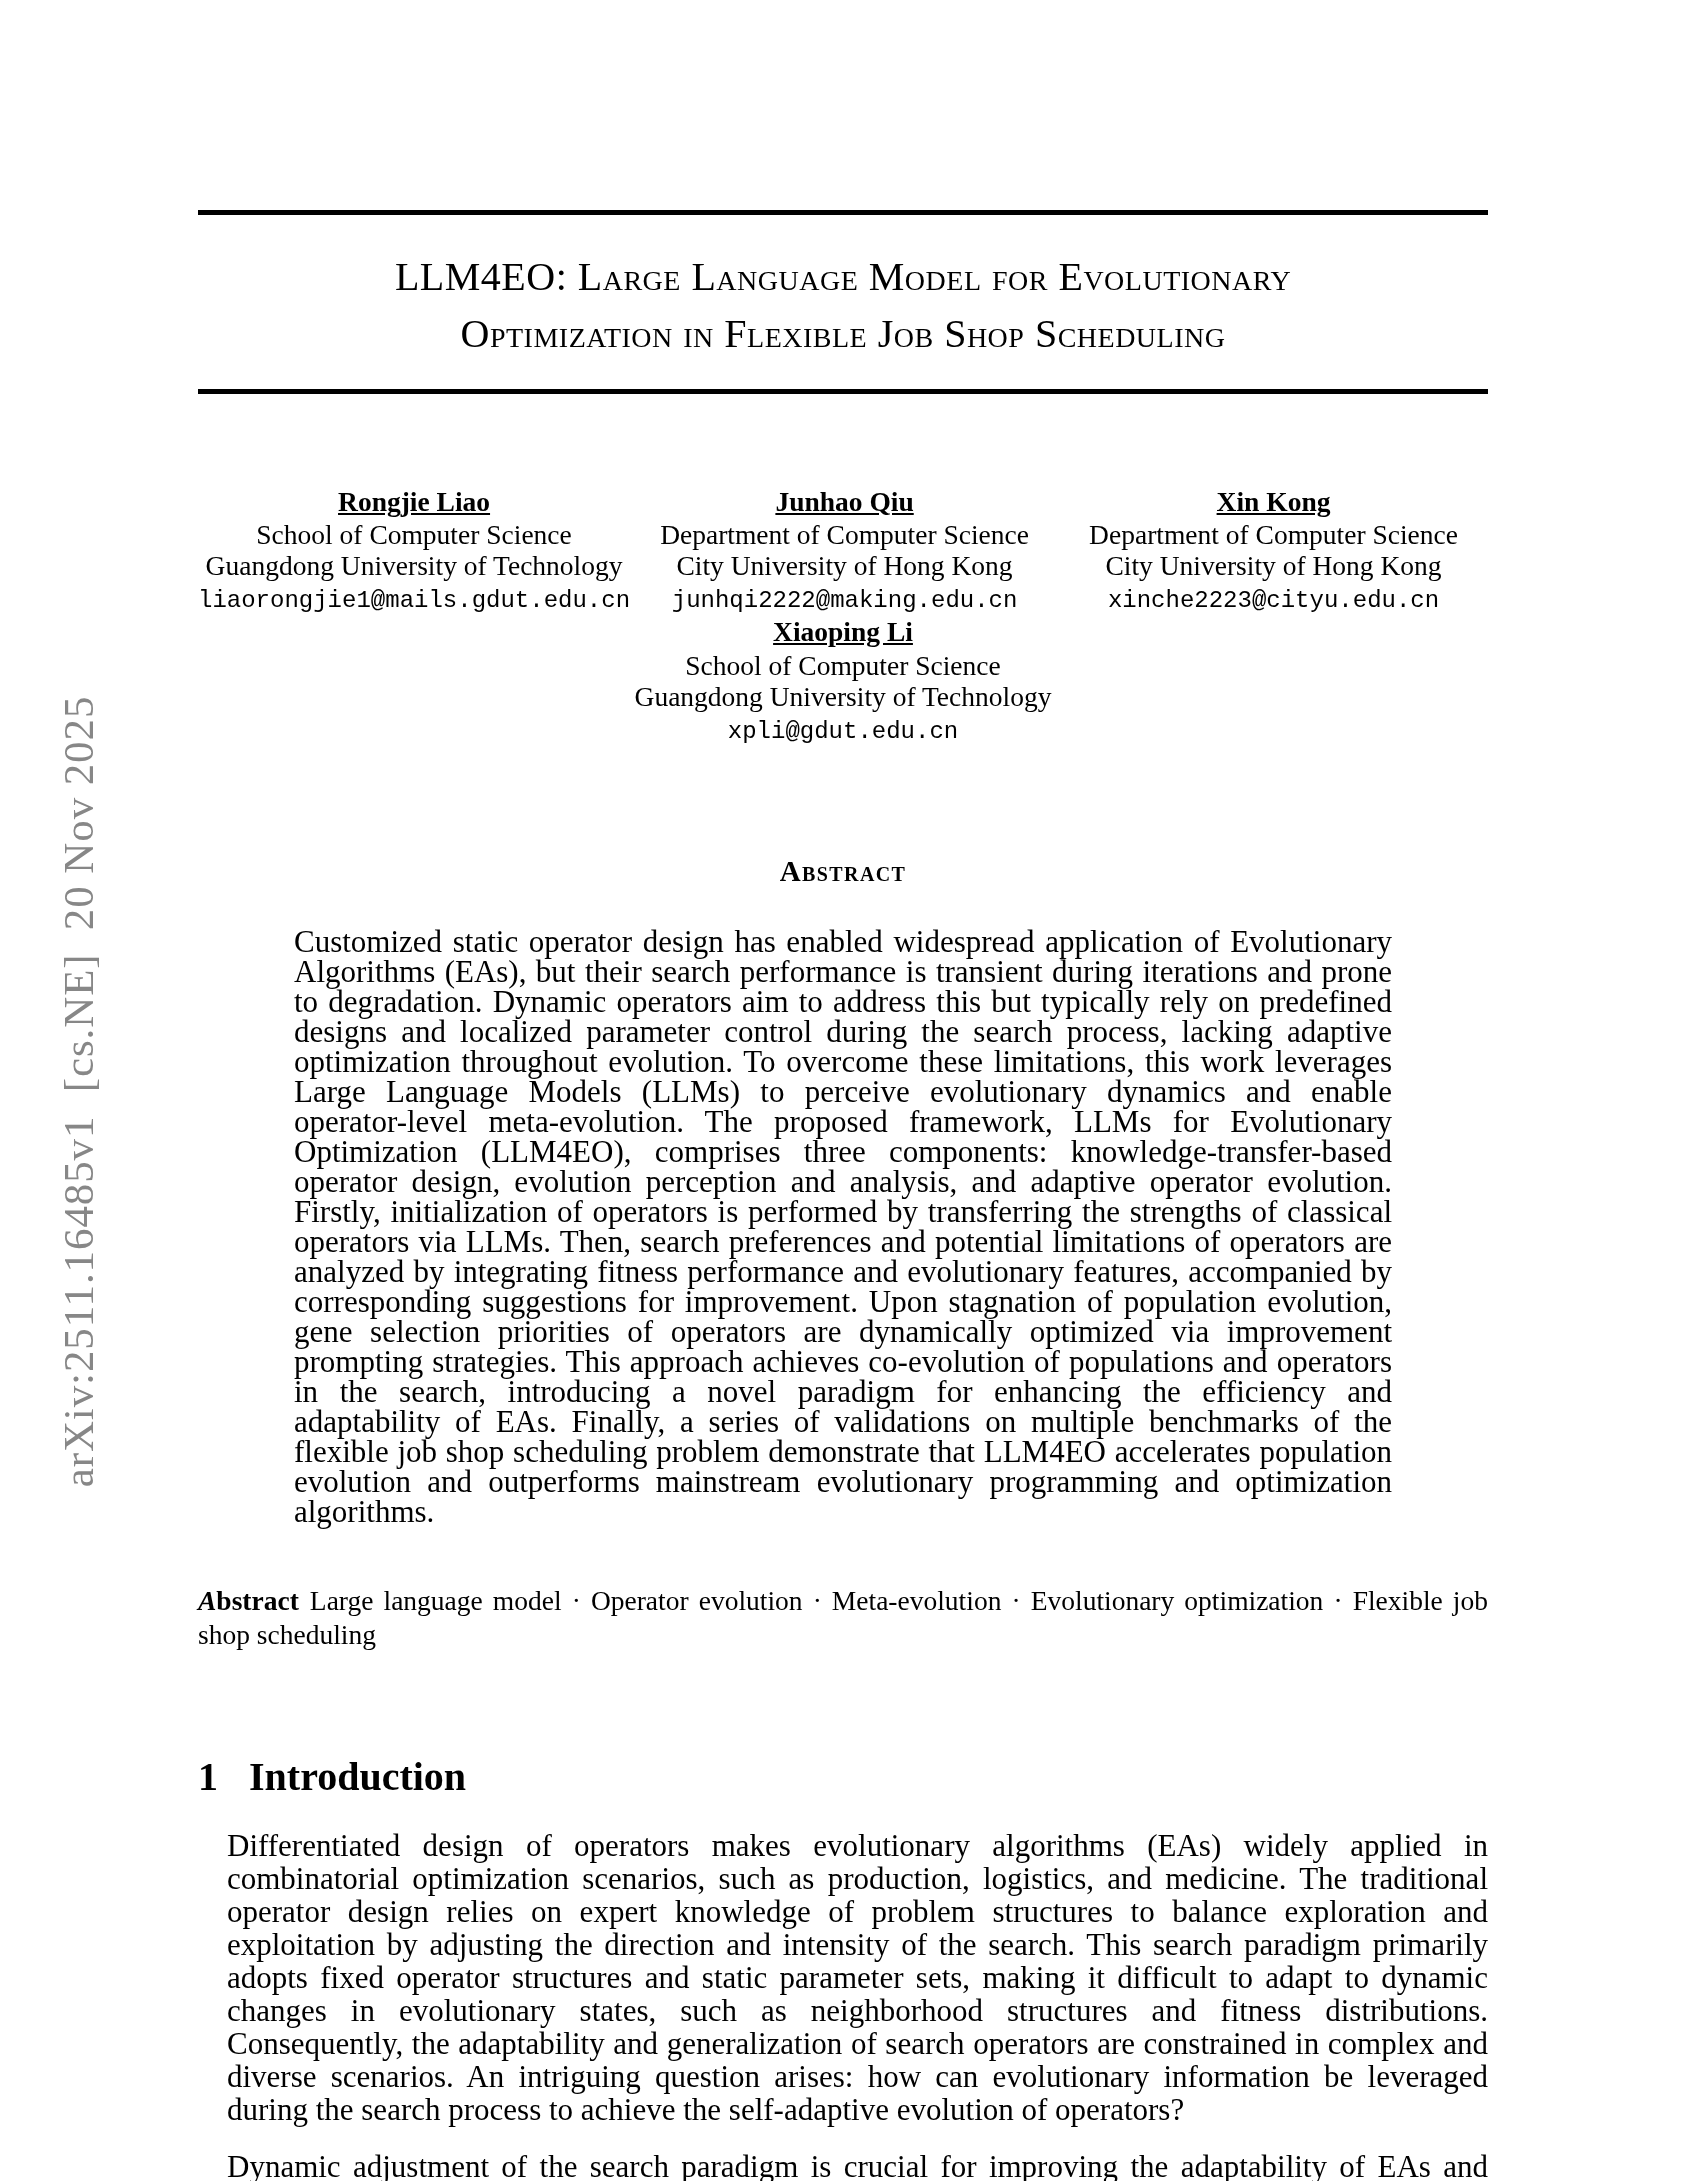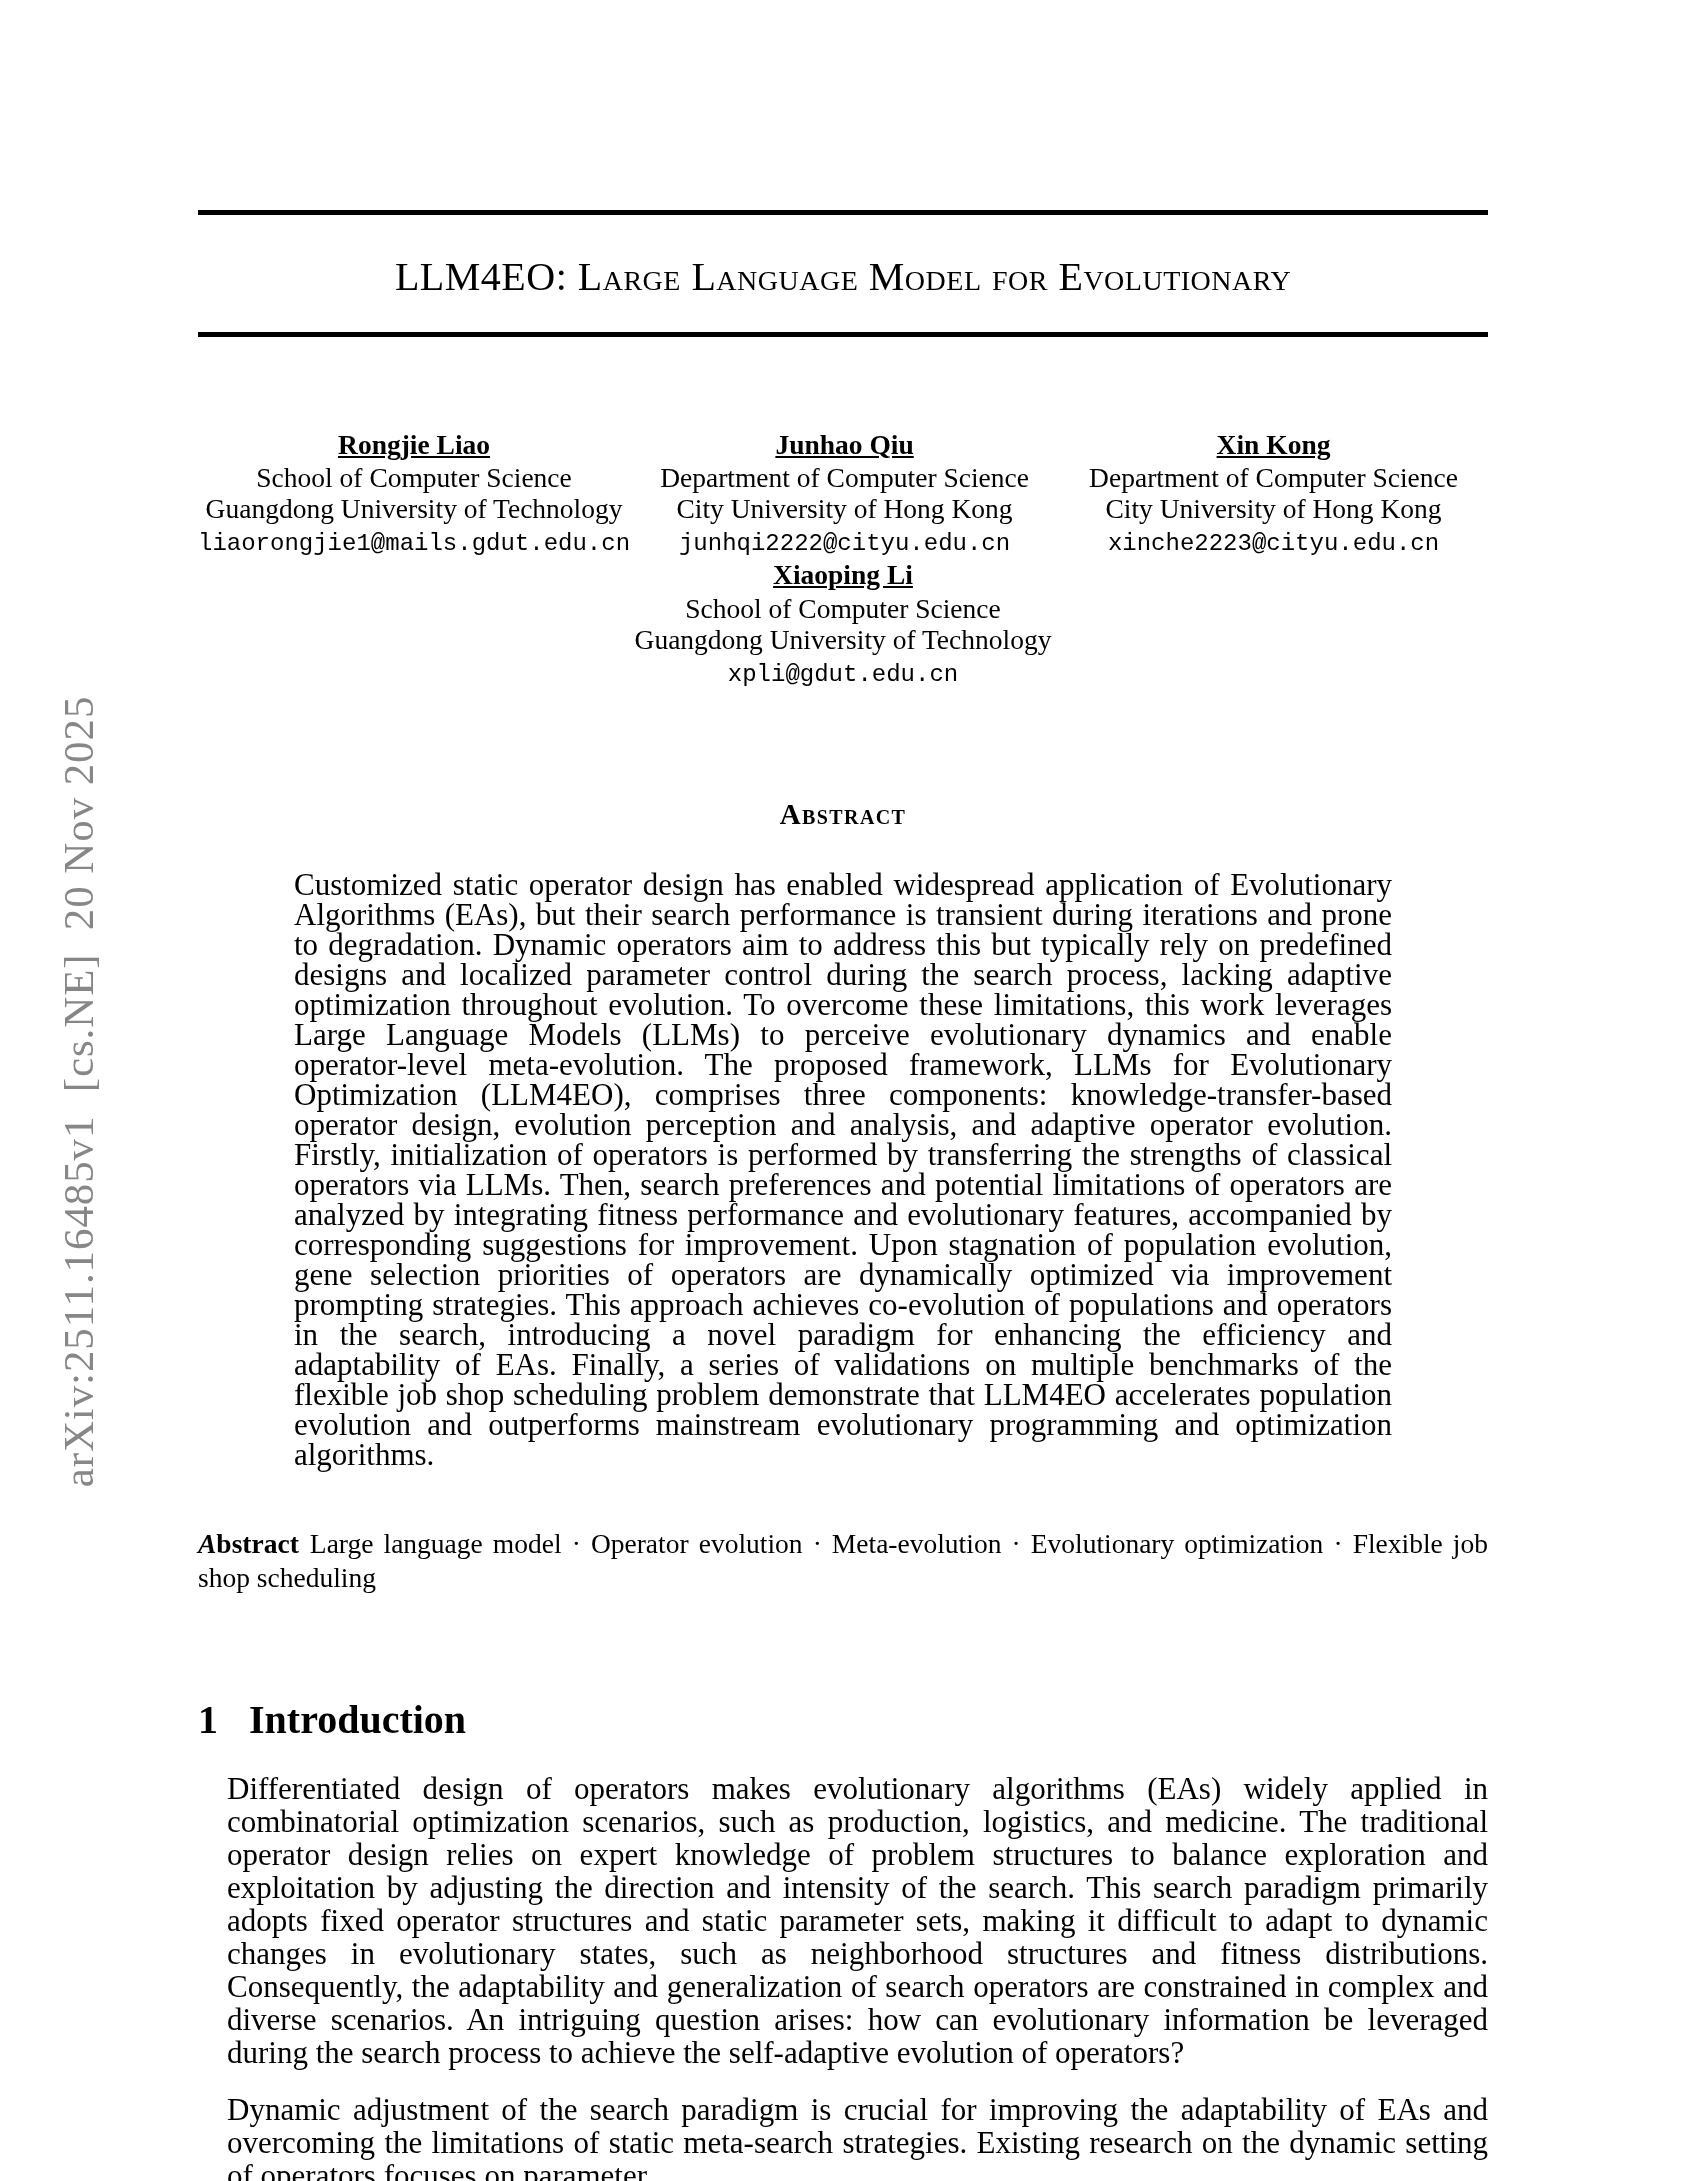--- a/index.html
+++ b/index.html
@@ -114,36 +114,37 @@
   <div class="watermark">
     <span class="watermark-text">arXiv:2511.16485v1  [cs.NE]  20 Nov 2025</span>
   </div>
 
   <div class="content">
 
     <div class="rule rule-top"></div>
 
     <div class="title-block">
       <div>LLM4EO: Large Language Model for Evolutionary</div>
+      <div>Optimization in Flexible Job Shop Scheduling</div>
     </div>
 
     <div class="rule"></div>
 
     <div class="authors-row">
       <div class="author-col">
         <div class="author-name">Rongjie Liao</div>
         <div class="author-line">School of Computer Science</div>
         <div class="author-line">Guangdong University of Technology</div>
         <div class="author-email">liaorongjie1@mails.gdut.edu.cn</div>
       </div>
       <div class="author-col">
         <div class="author-name">Junhao Qiu</div>
         <div class="author-line">Department of Computer Science</div>
         <div class="author-line">City University of Hong Kong</div>
-        <div class="author-email">junhqi2222@cityu.edu.cn</div>
+        <div class="author-email">junhqi2222@making.edu.cn</div>
       </div>
       <div class="author-col">
         <div class="author-name">Xin Kong</div>
         <div class="author-line">Department of Computer Science</div>
         <div class="author-line">City University of Hong Kong</div>
         <div class="author-email">xinche2223@cityu.edu.cn</div>
       </div>
     </div>
 
     <div class="author-col author-center">

